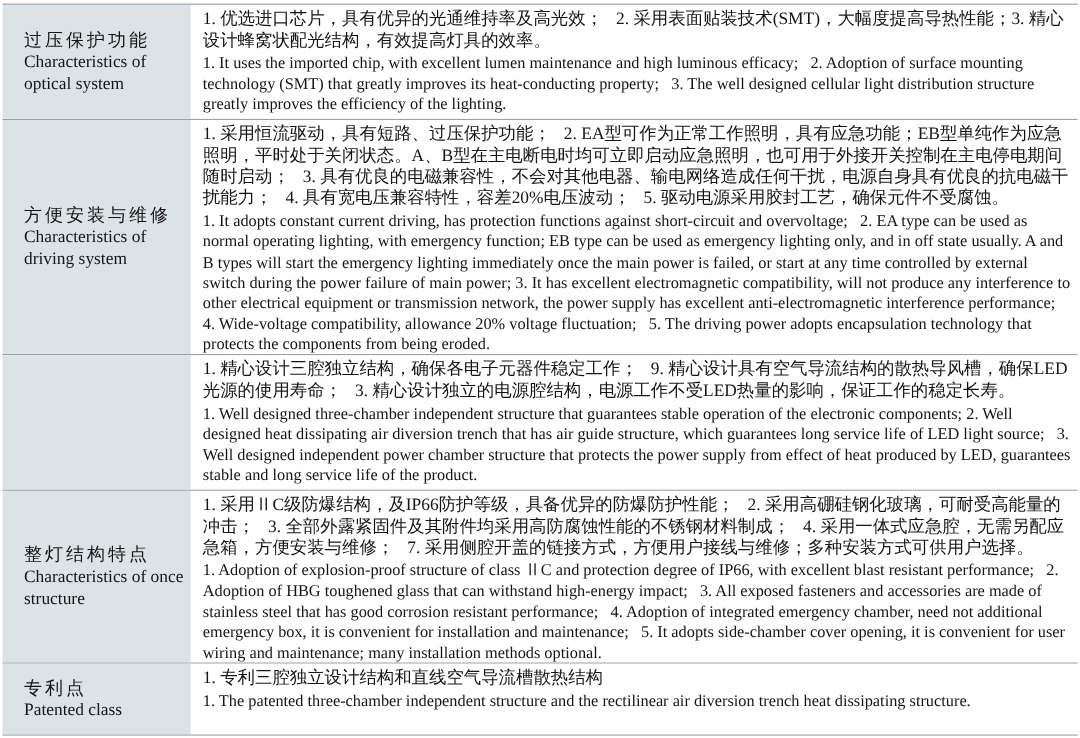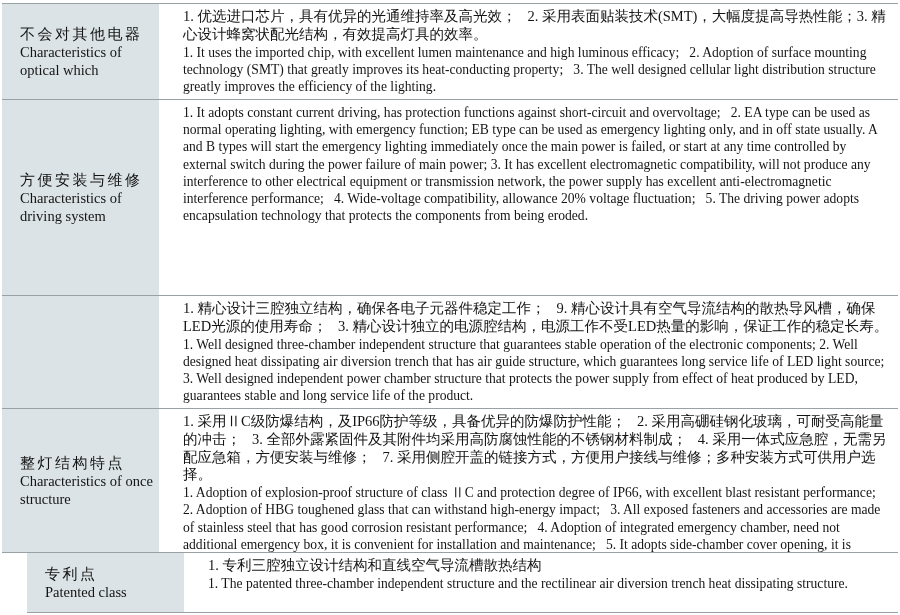--- a/index.html
+++ b/index.html
@@ -37,62 +37,63 @@
     line-height: 20px;
     white-space: nowrap;
   }
   .hdr-en {
     font-size: 14.5px;
     line-height: 17.5px;
   }
   .cell-right {
     flex: 1 1 auto;
     background: #ffffff;
-    padding: 4px 5px 2px 24px;
+    padding: 4px 5px 2px 10px;
     overflow: hidden;
   }
   .body-zh {
     font-size: 14.5px;
     line-height: 17.8px;
     white-space: pre-wrap;
   }
   .body-en {
     font-size: 13.6px;
     line-height: 17.2px;
     white-space: pre-wrap;
   }
   
   .r0 { height: 96px; }
   .r1 { height: 196px; }
   .r2 { height: 113px; }
   .r3 { height: 144px; }
-  .r4 { height: 60px; margin-left: 25px; }
+  .r4 { height: 60px; }
 </style>
 </head>
 <body>
 
 <div class="feature-table">
 
   <div class="frow r0">
     <div class="cell-left">
-      <div class="hdr-zh">不会对其他电器</div>
-      <div class="hdr-en">Characteristics of optical which</div>
+      <div class="hdr-zh">过压保护功能</div>
+      <div class="hdr-en">Characteristics of optical system</div>
     </div>
     <div class="cell-right">
       <div class="body-zh">1. 优选进口芯片，具有优异的光通维持率及高光效；   2. 采用表面贴装技术(SMT)，大幅度提高导热性能；3. 精心设计蜂窝状配光结构，有效提高灯具的效率。</div>
       <div class="body-en">1. It uses the imported chip, with excellent lumen maintenance and high luminous efficacy;   2. Adoption of surface mounting technology (SMT) that greatly improves its heat-conducting property;   3. The well designed cellular light distribution structure greatly improves the efficiency of the lighting.</div>
     </div>
   </div>
 
   <div class="frow r1">
     <div class="cell-left">
       <div class="hdr-zh">方便安装与维修</div>
       <div class="hdr-en">Characteristics of driving system</div>
     </div>
     <div class="cell-right">
+      <div class="body-zh">1. 采用恒流驱动，具有短路、过压保护功能；   2. EA型可作为正常工作照明，具有应急功能；EB型单纯作为应急照明，平时处于关闭状态。A、B型在主电断电时均可立即启动应急照明，也可用于外接开关控制在主电停电期间随时启动；   3. 具有优良的电磁兼容性，不会对其他电器、输电网络造成任何干扰，电源自身具有优良的抗电磁干扰能力；   4. 具有宽电压兼容特性，容差20%电压波动；   5. 驱动电源采用胶封工艺，确保元件不受腐蚀。</div>
       <div class="body-en">1. It adopts constant current driving, has protection functions against short-circuit and overvoltage;   2. EA type can be used as normal operating lighting, with emergency function; EB type can be used as emergency lighting only, and in off state usually. A and B types will start the emergency lighting immediately once the main power is failed, or start at any time controlled by external switch during the power failure of main power; 3. It has excellent electromagnetic compatibility, will not produce any interference to other electrical equipment or transmission network, the power supply has excellent anti-electromagnetic interference performance;   4. Wide-voltage compatibility, allowance 20% voltage fluctuation;   5. The driving power adopts encapsulation technology that protects the components from being eroded.</div>
     </div>
   </div>
 
   <div class="frow r2">
     <div class="cell-left">
     </div>
     <div class="cell-right">
       <div class="body-zh">1. 精心设计三腔独立结构，确保各电子元器件稳定工作；   9. 精心设计具有空气导流结构的散热导风槽，确保LED光源的使用寿命；   3. 精心设计独立的电源腔结构，电源工作不受LED热量的影响，保证工作的稳定长寿。</div>
       <div class="body-en">1. Well designed three-chamber independent structure that guarantees stable operation of the electronic components; 2. Well designed heat dissipating air diversion trench that has air guide structure, which guarantees long service life of LED light source;   3. Well designed independent power chamber structure that protects the power supply from effect of heat produced by LED, guarantees stable and long service life of the product.</div>

